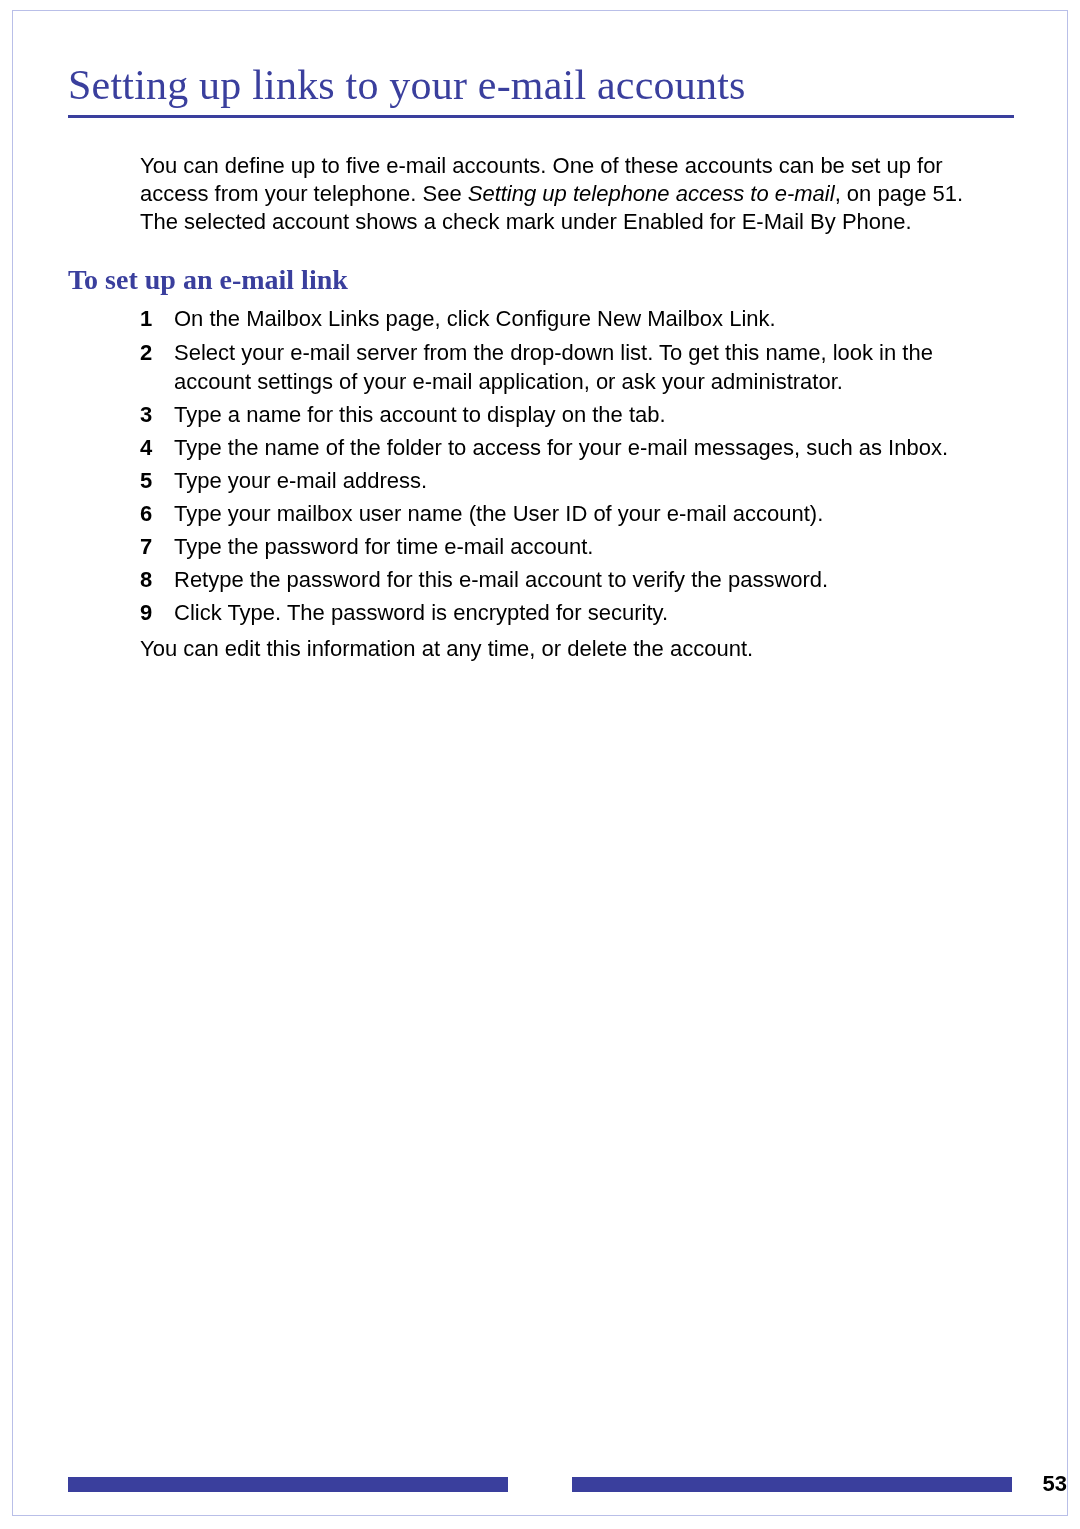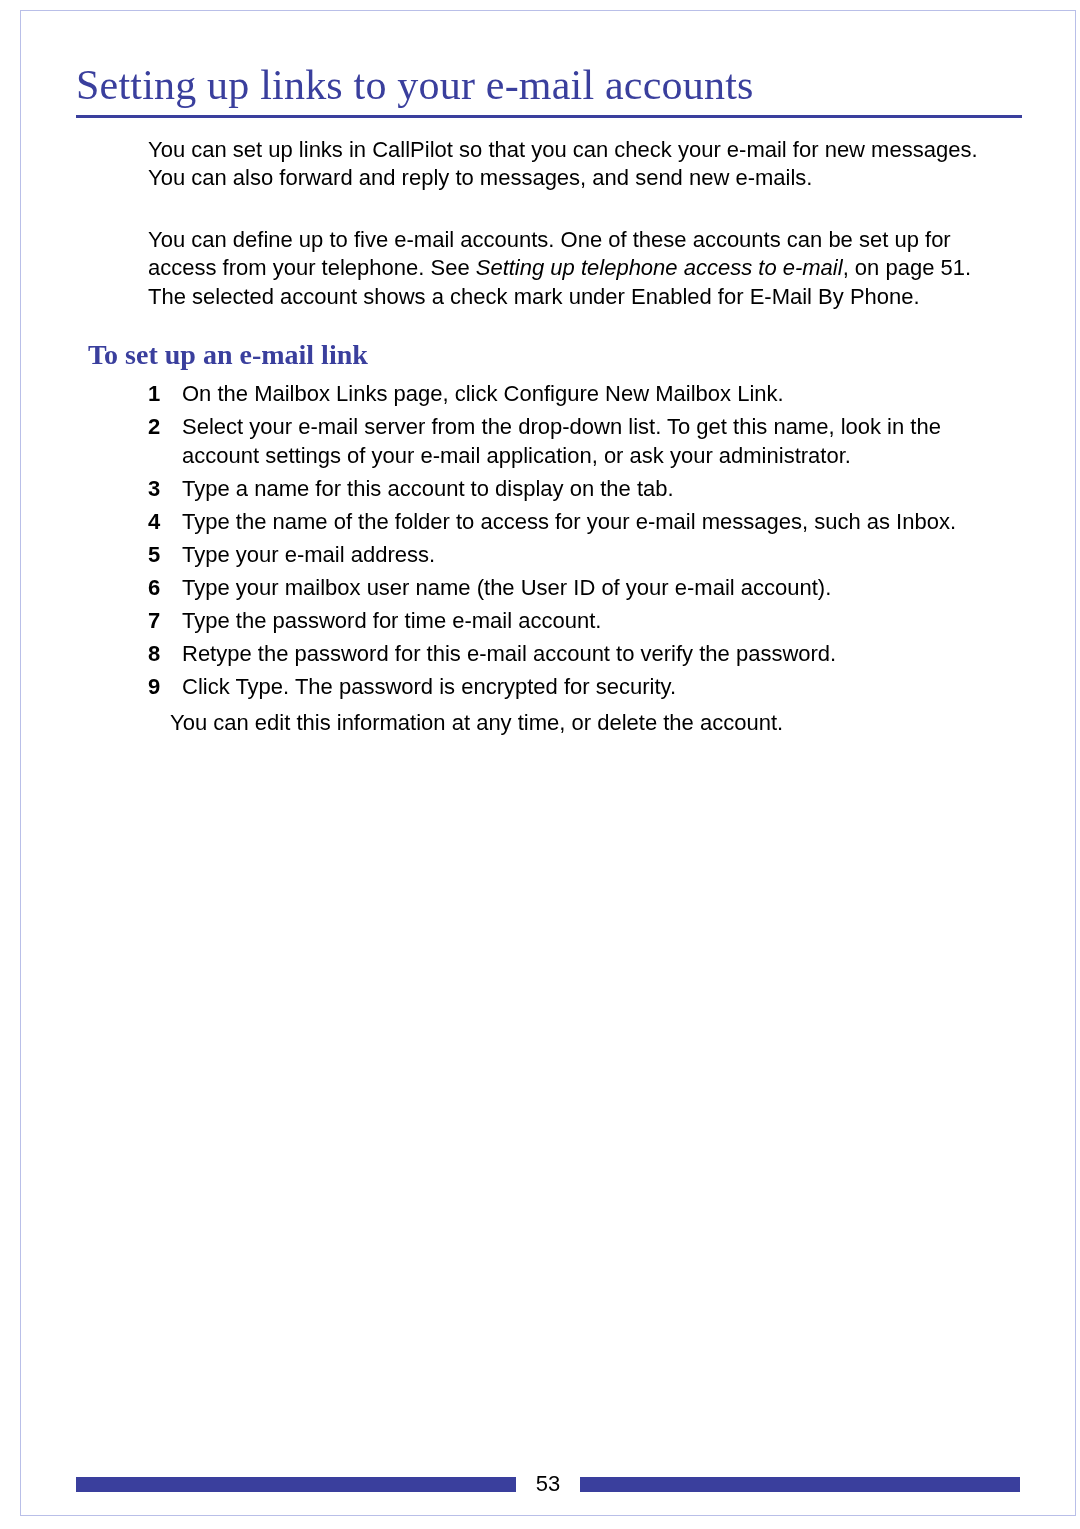--- a/index.html
+++ b/index.html
@@ -1,21 +1,21 @@
 <!DOCTYPE html>
 <html><head>
 <meta charset="utf-8">
 <style>
   * { box-sizing: border-box; margin: 0; padding: 0; }
   html, body { width: 1080px; height: 1529px; background: #fff; }
   body { font-family: Arial, Helvetica, sans-serif; color: #000; }
 
   .page-frame {
     position: absolute;
-    left: 20px;
+    left: 12px;
     top: 10px;
     width: 1056px;
     height: 1506px;
     border: 1px solid #b9bfe8;
   }
 
   .content {
     position: absolute;
     left: 55px;
     top: 50px;
@@ -44,21 +44,21 @@
   }
   .para.first { margin-top: 18px; }
 
   .italic-ref { font-style: italic; }
 
   .subhead {
     font-family: "Times New Roman", Times, serif;
     font-size: 28px;
     color: #3a3f9d;
     margin-top: 28px;
-    margin-left: 12px;
+    margin-left: 0;
   }
 
   .ordered {
     margin-top: 8px;
     margin-left: 72px;
     width: 830px;
   }
   .ordered .row {
     display: flex;
     align-items: flex-start;
@@ -71,21 +71,21 @@
     width: 34px;
     flex: 0 0 34px;
     font-weight: 700;
     text-align: left;
   }
   .step-text { flex: 1; }
 
   .bold { font-weight: 400; }
 
   .after-list {
-    margin-left: 94px;
+    margin-left: 72px;
     width: 830px;
     font-size: 22px;
     line-height: 1.3;
     margin-top: 8px;
   }
   .after-list + .after-list { margin-top: 16px; }
 
   .footer {
     position: absolute;
     left: 0;
@@ -112,36 +112,35 @@
     top: 10px;
     width: 440px;
     height: 15px;
     background: #3a3f9d;
   }
   .page-number {
     position: absolute;
     left: 0;
     right: 0;
     top: 4px;
-    text-align: center;
-    font-size: 22px;
-    font-weight: 400;
+    text-align: right;
+    font-size: 22px;
+    font-weight: 700;
   }
 </style>
 </head>
 <body>
 
 <div class="page-frame">
 
   <div class="content">
 
     <h1 class="title">Setting up links to your e-mail accounts</h1>
 
     <div class="body-block">
-      <p class="para first">You can set up links in CallPilot so that you can check your e-mail for new messages. You can also forward and reply to messages, and send new e-mails.</p>
       <p class="para">
         <span>You can define up to five e-mail accounts. One of these accounts can be set up for access from your telephone. See </span><span class="italic-ref">Setting up telephone access to e-mail</span><span>, on page 51. The selected account shows a check mark under Enabled for E-Mail By Phone.</span>
       </p>
     </div>
 
     <h2 class="subhead">To set up an e-mail link</h2>
 
     <div class="ordered">
 
       <div class="row">

